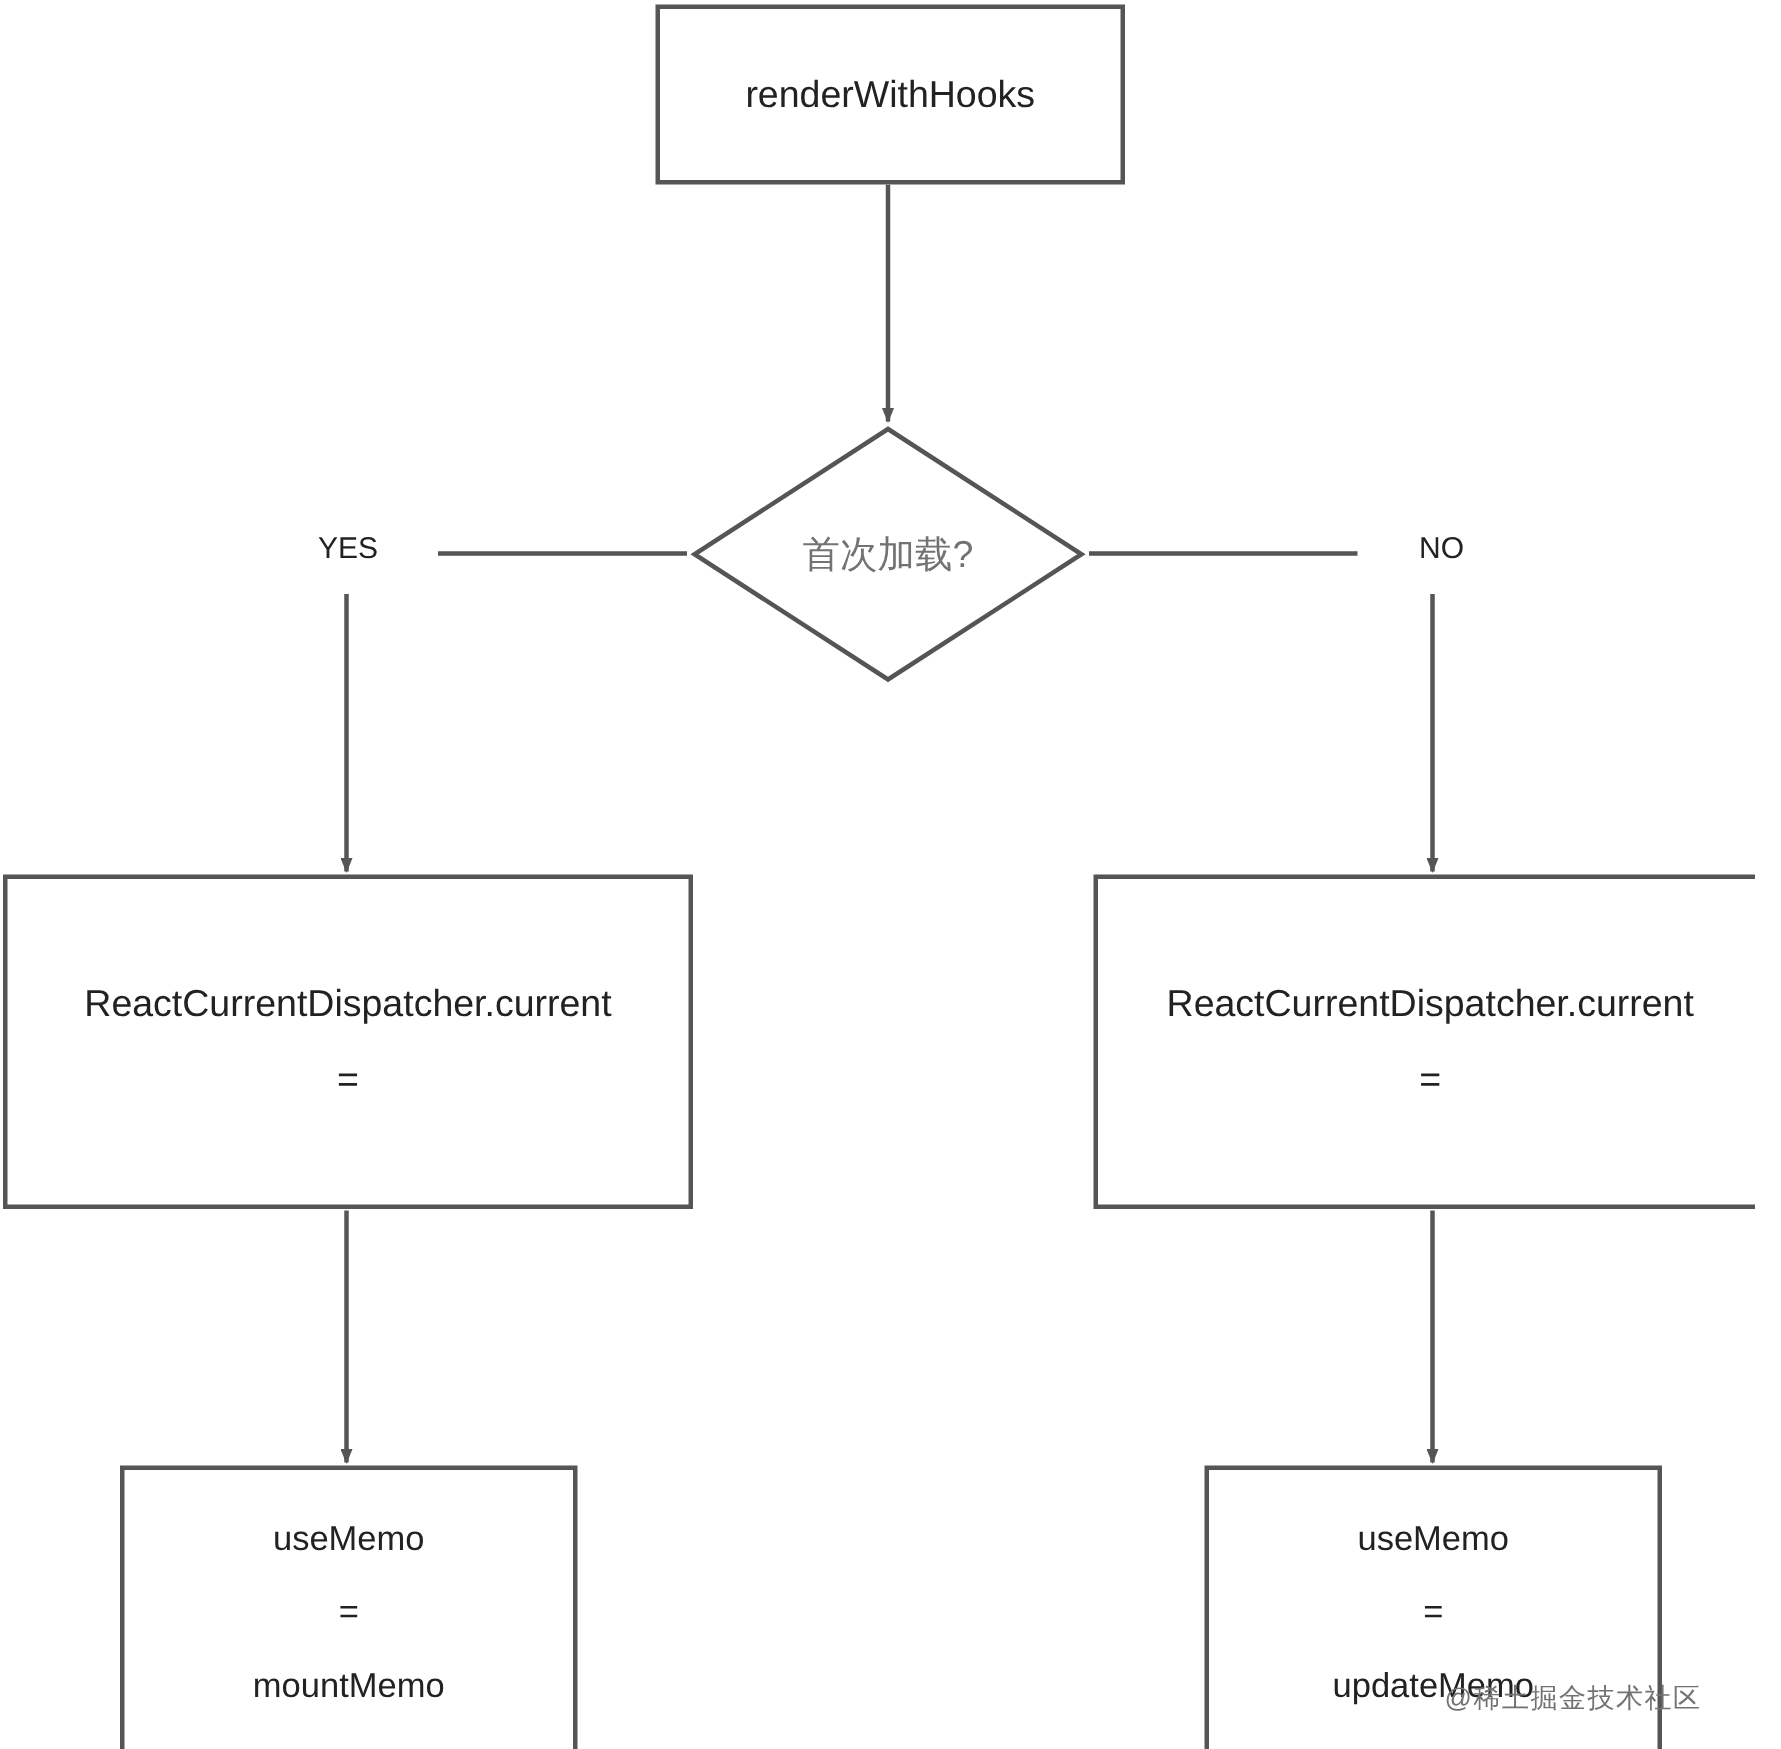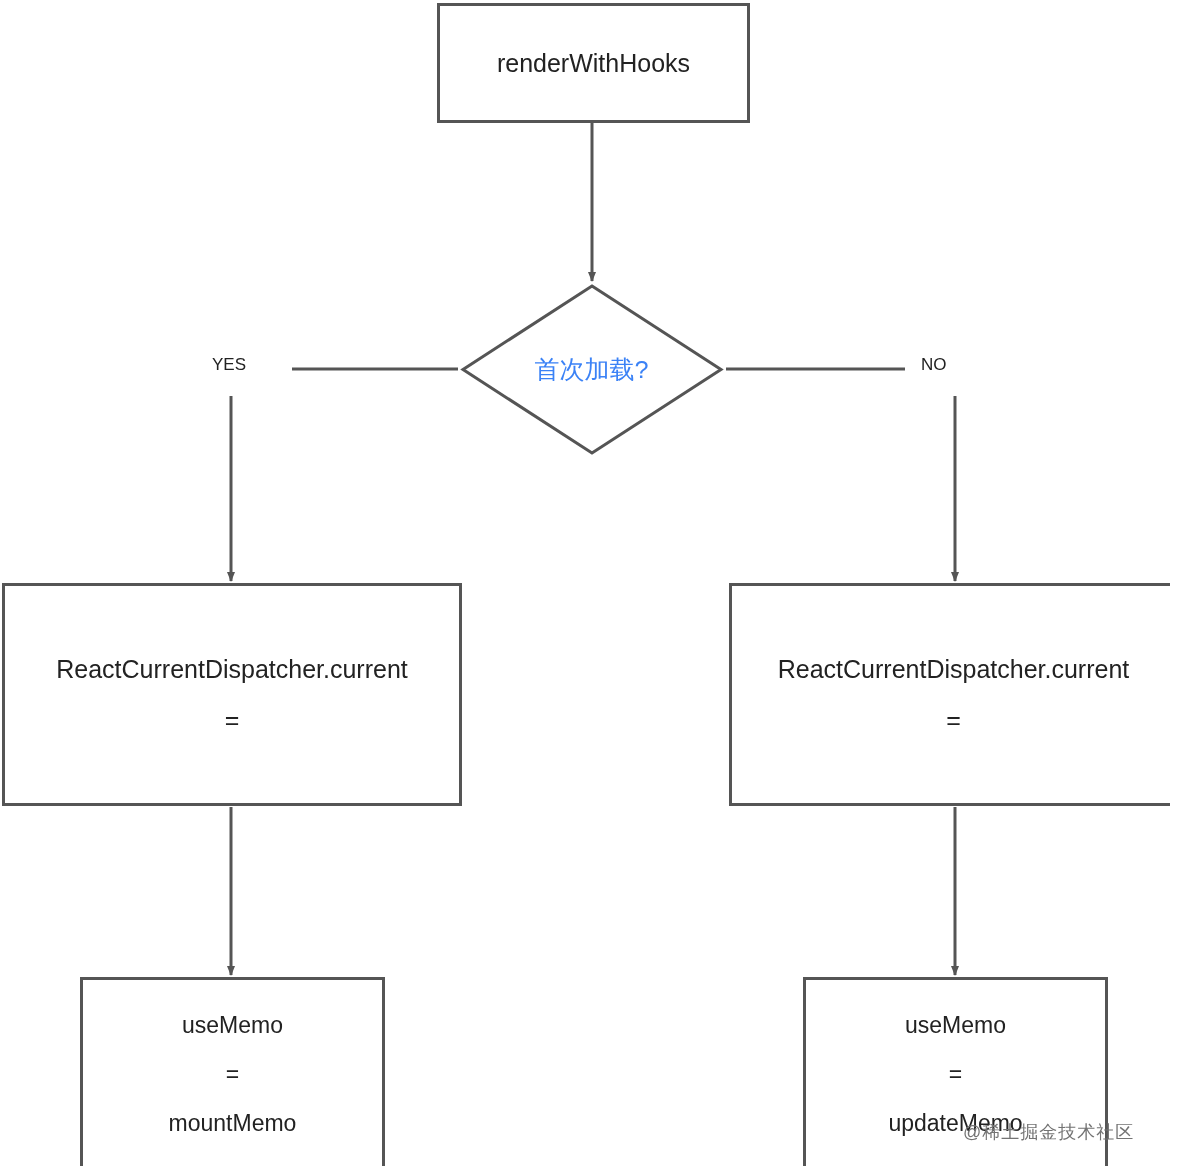--- a/index.html
+++ b/index.html
@@ -81,34 +81,33 @@
     width: 264px; height: 173px;
   }
   #node-decision .diamond-label {
     position: absolute;
     left: 0; top: 0;
     width: 264px; height: 173px;
     display: flex;
     align-items: center;
     justify-content: center;
     font-size: 25px;
-    color: #3b82f6;
+    color: #737373;
     white-space: nowrap;
-    font-family: Liberation Mono, monospace;
   }
 
   
   .edge-label {
     position: absolute;
-    font-size: 17px;
+    font-size: 20px;
     color: #222222;
     white-space: nowrap;
   }
   #label-yes { left: 212px; top: 355px; }
-  #label-no  { left: 921px; top: 355px; }
+  #label-no  { left: 946px; top: 355px; }
 
   
   #watermark {
     position: absolute;
     left: 963px;
     top: 1120px;
     font-size: 18px;
     color: #737373;
     white-space: nowrap;
     letter-spacing: 1px;

